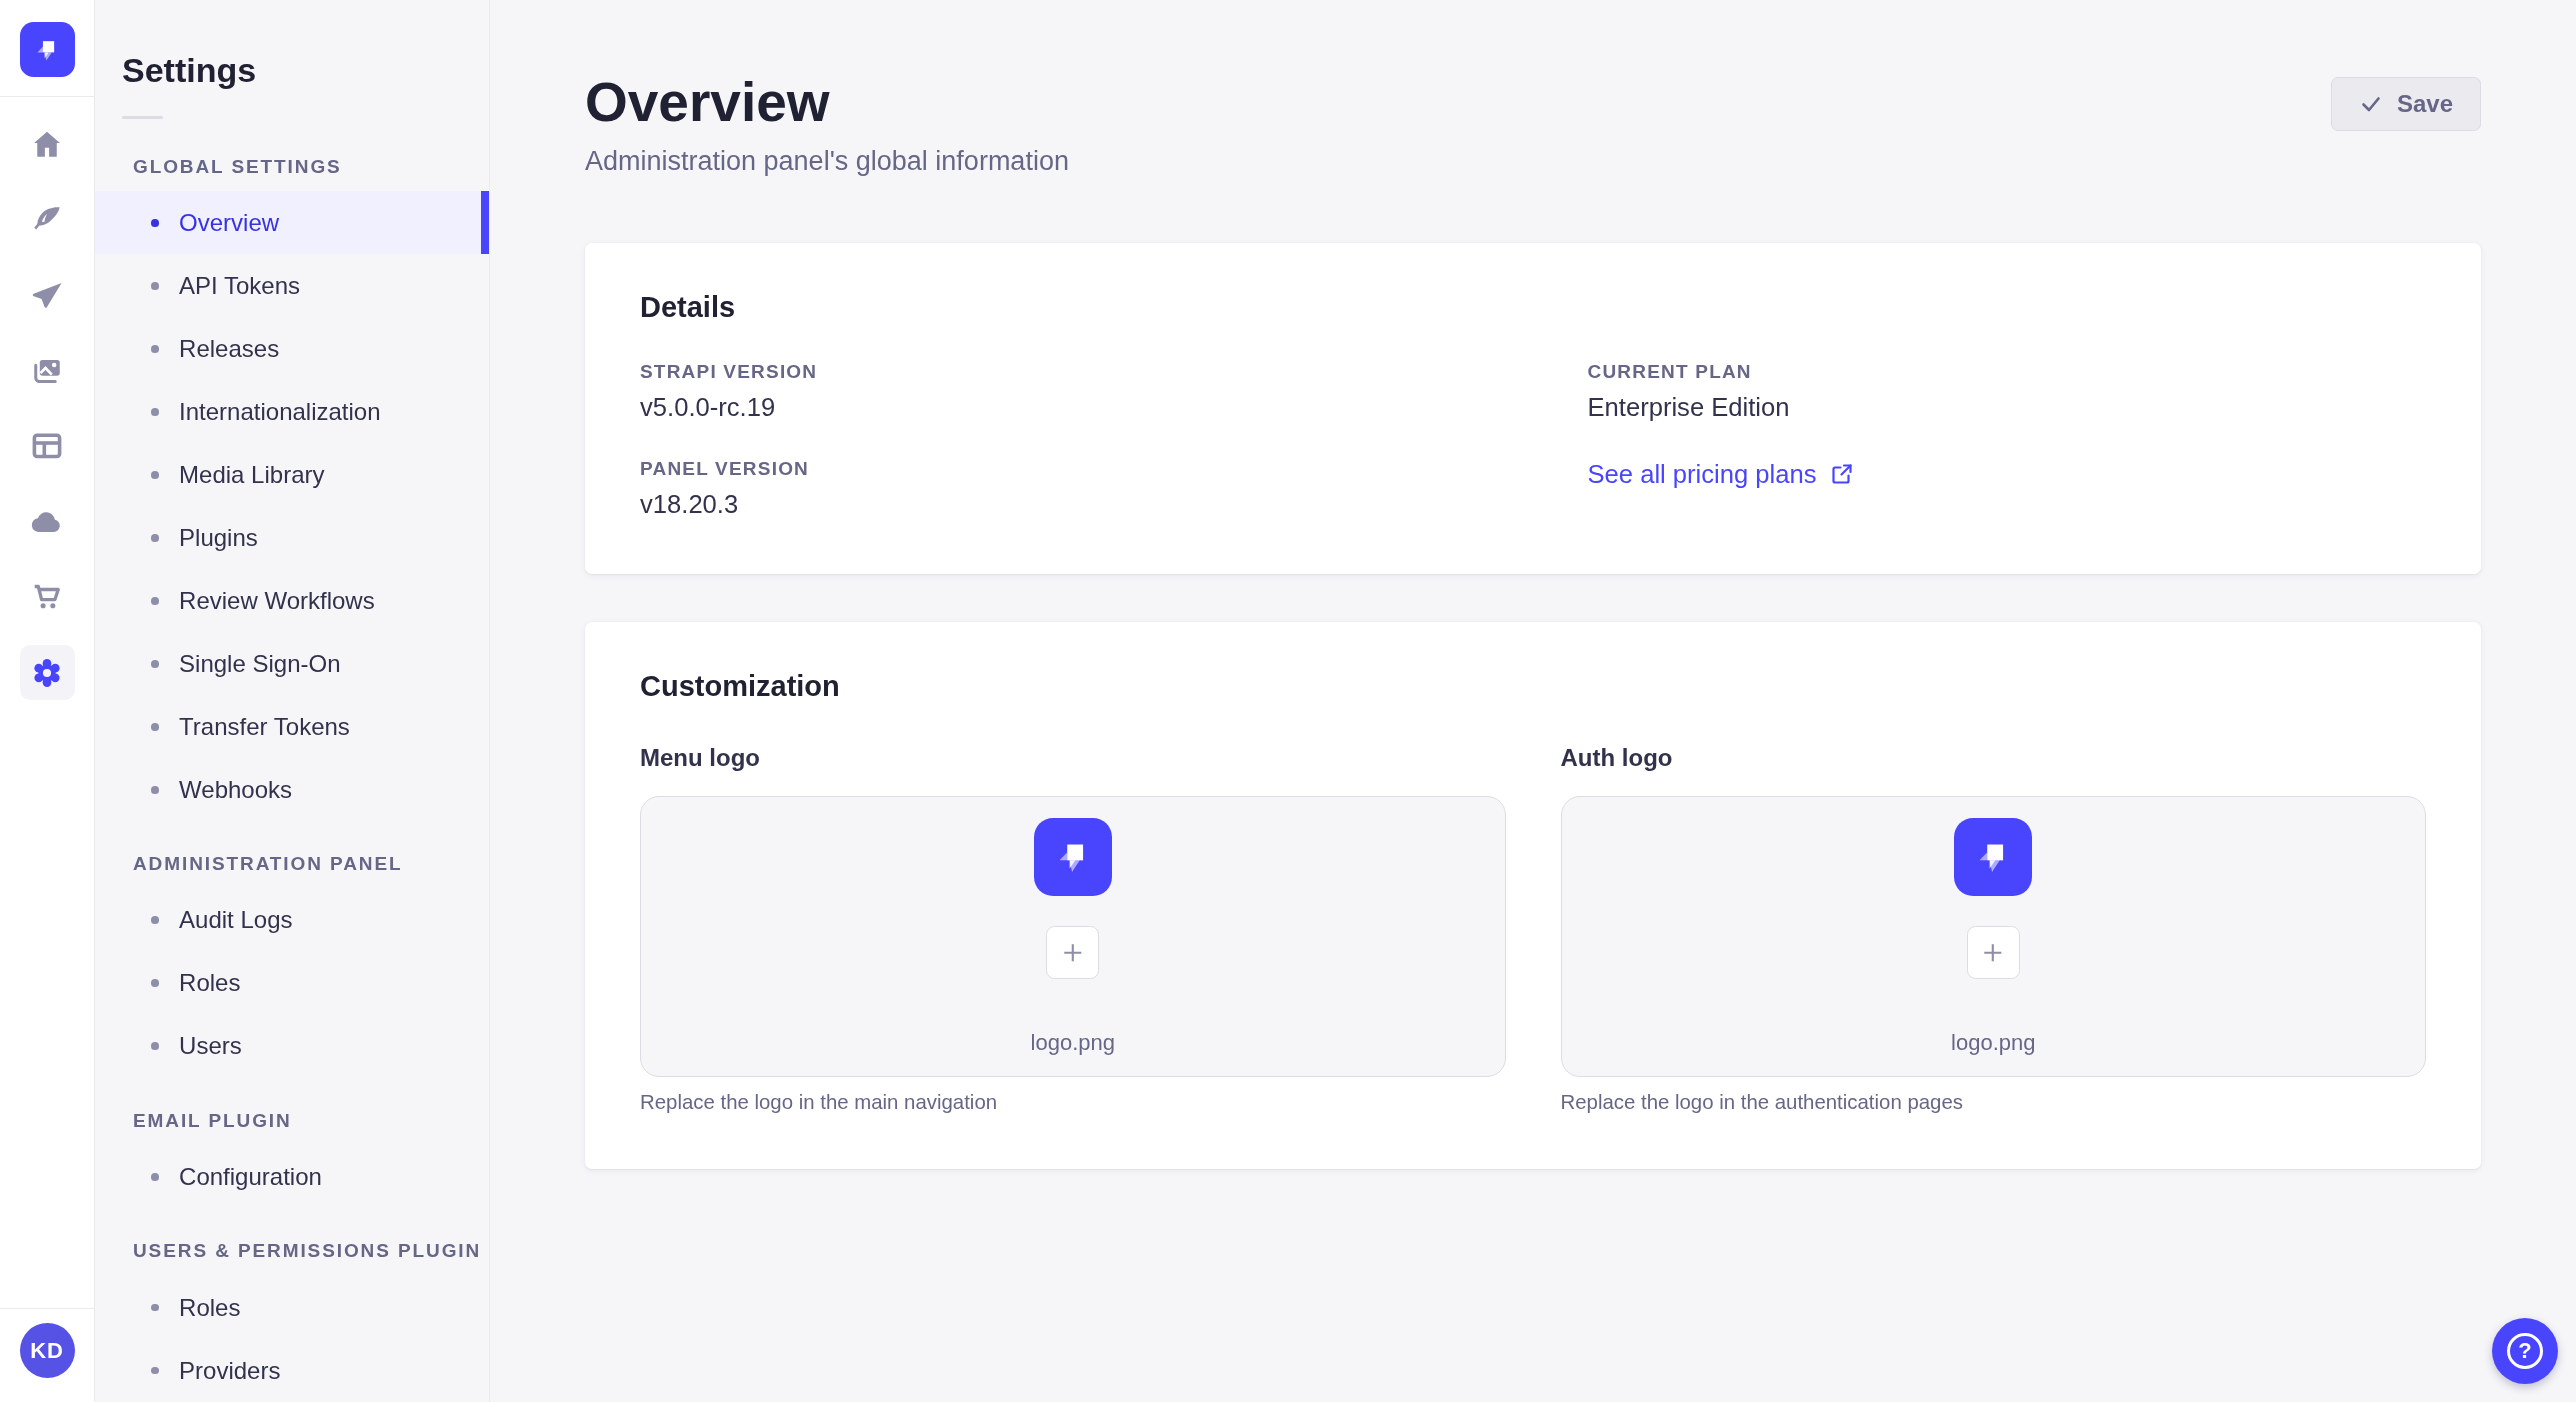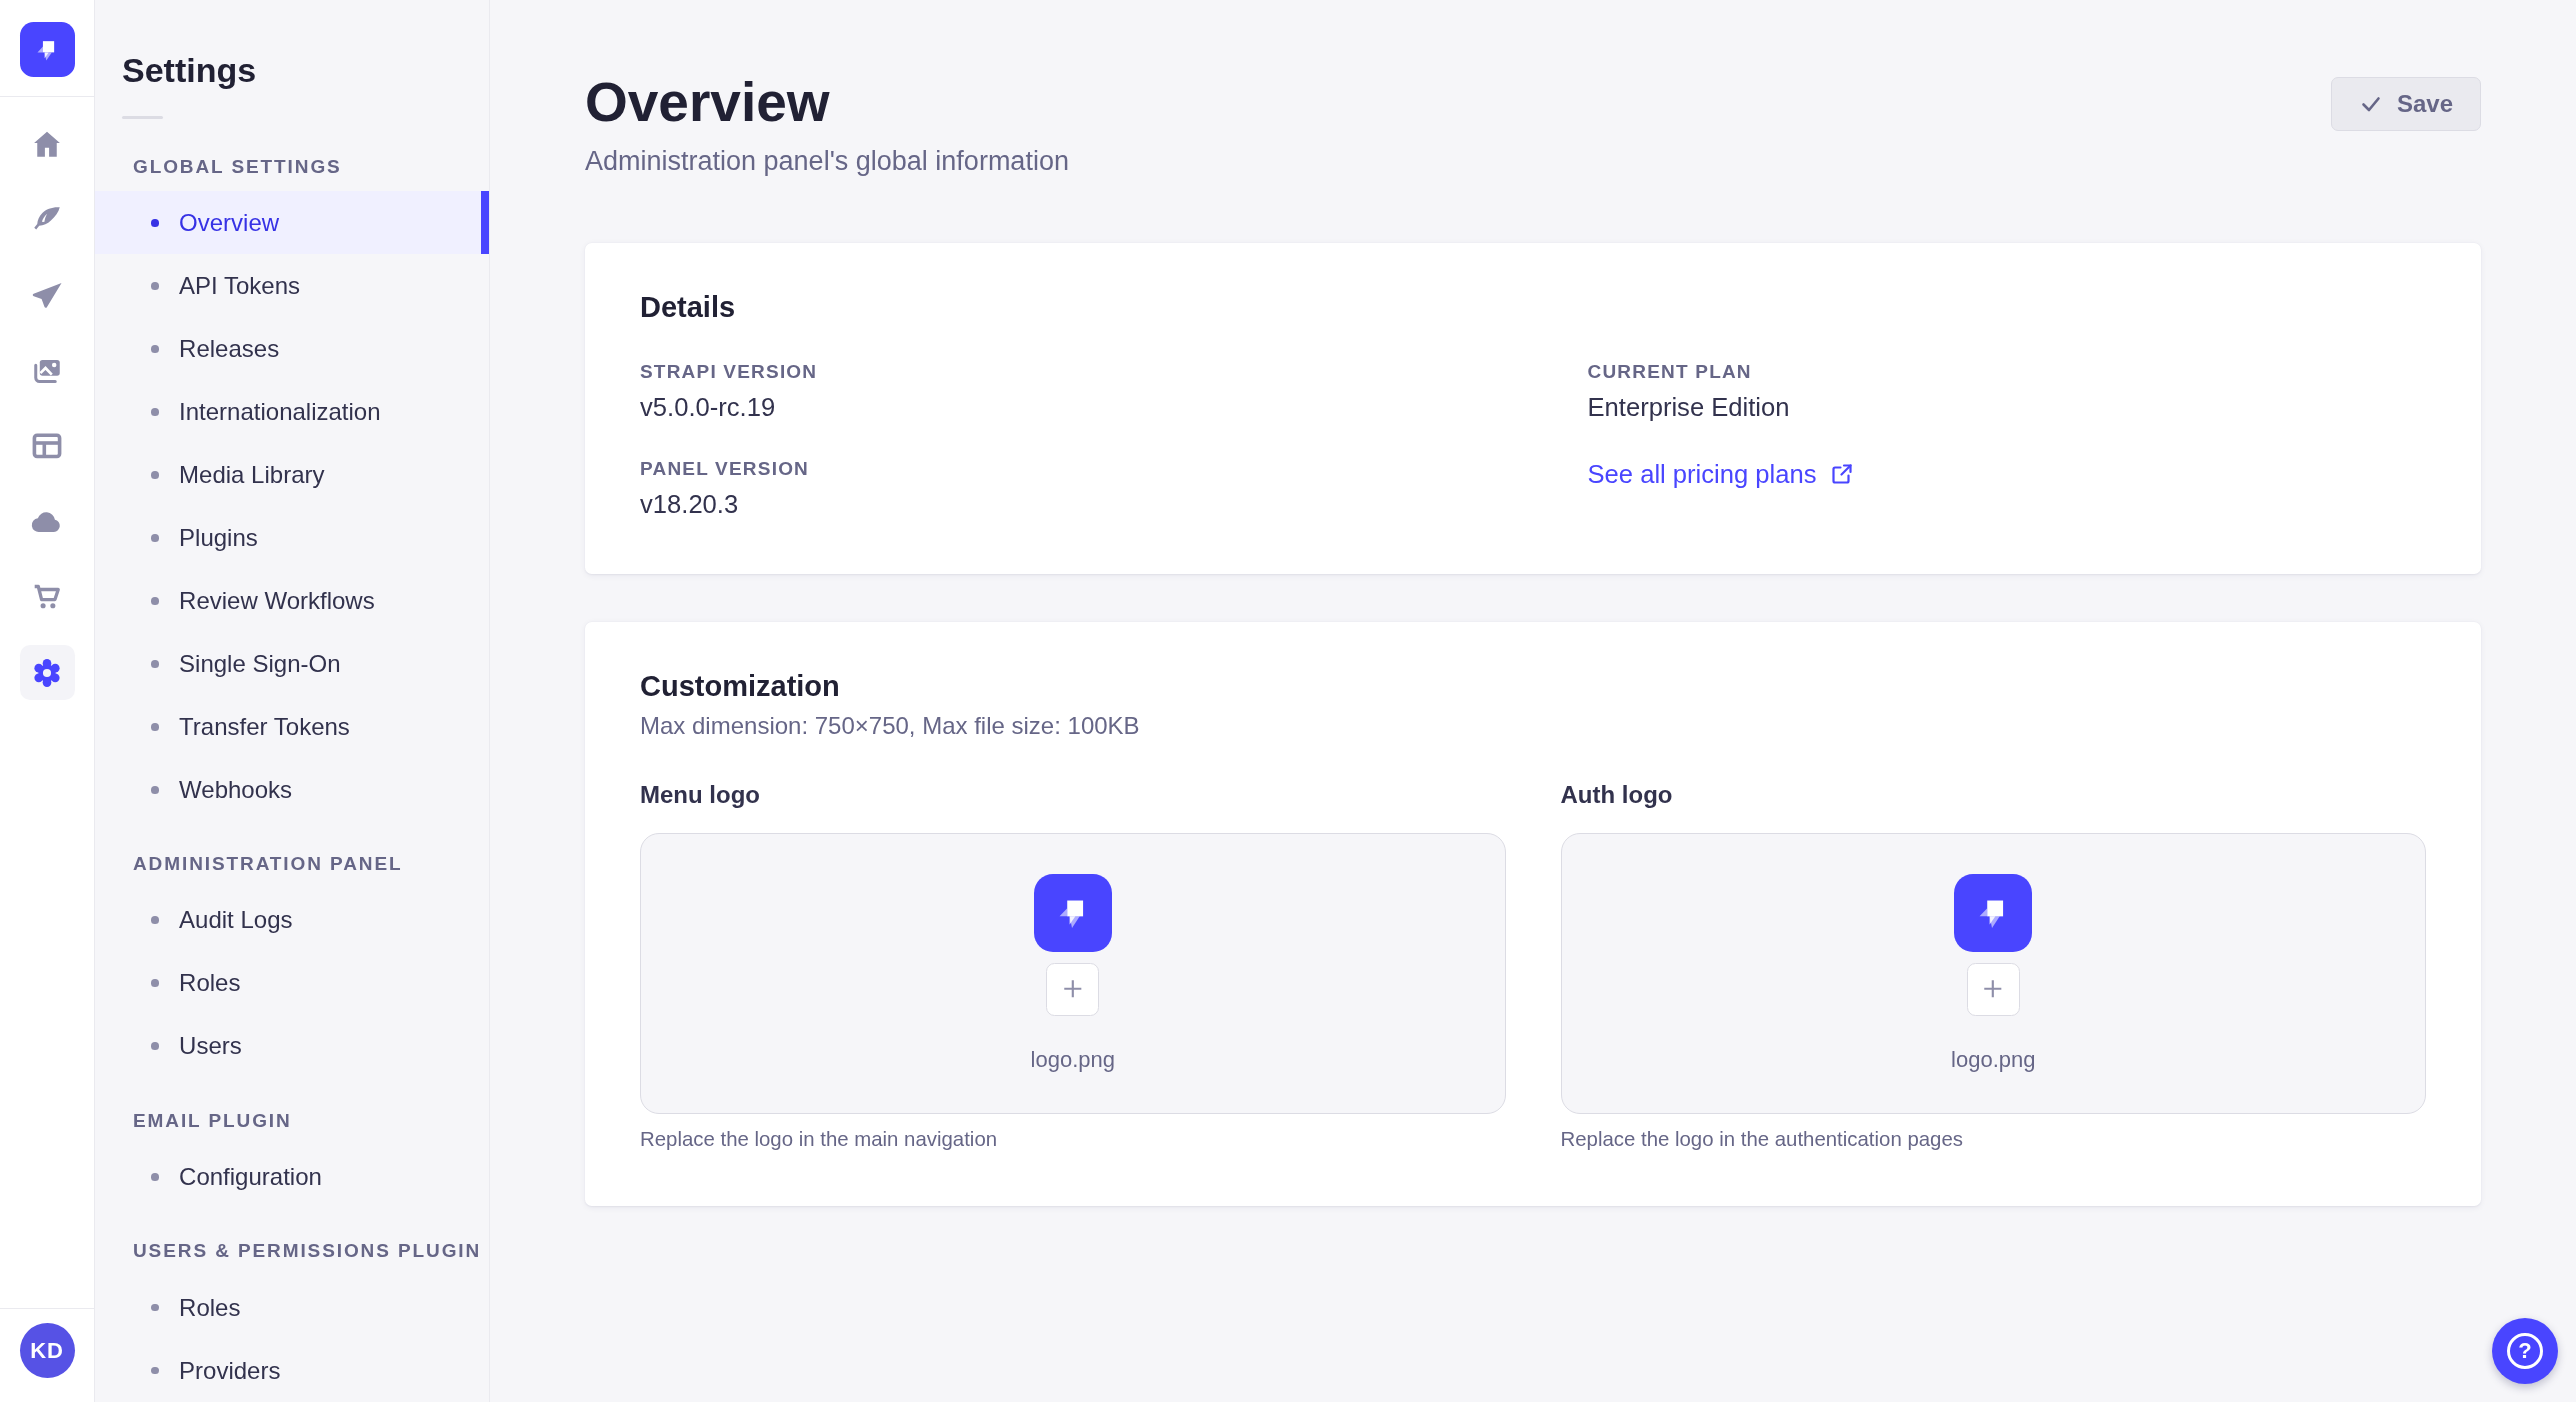--- a/index.html
+++ b/index.html
@@ -112,21 +112,21 @@
     display:inline-flex;align-items:center;gap:13.6px;
     font-size:25.6px;color:var(--primary);text-decoration:none;cursor:pointer;
     margin-top:1.7px;width:fit-content;
   }
   .pricing-link svg{width:24px;height:24px;}
   .card-sub{font-size:24px;color:var(--subtle);margin-top:8.5px;}
   .logo-grid{display:grid;grid-template-columns:1fr 1fr;column-gap:55px;margin-top:41px;}
   .logo-label{font-size:24px;font-weight:600;color:var(--text);margin-bottom:24px;}
   .logo-box{
     height:281px;background:var(--bg);border:0.9px solid var(--border);border-radius:19px;
-    display:flex;flex-direction:column;align-items:center;justify-content:center;
+    display:flex;flex-direction:column;align-items:center;justify-content:center;gap:20px;
   }
   .logo-tile{
     width:78px;height:78px;border-radius:19px;background:var(--primary);
     display:flex;align-items:center;justify-content:center;
   }
   .plus-btn{
     width:53px;height:53px;margin-top:10.2px;background:var(--white);
     border:0.9px solid var(--border);border-radius:8.5px;cursor:pointer;
     display:flex;align-items:center;justify-content:center;
   }
@@ -354,21 +354,20 @@
             <path d="M14 3.5h6.5V10" fill="none" stroke="#4945ff" stroke-width="2.2" stroke-linecap="round"></path>
             <path d="M20.5 3.5 11.5 12.5" fill="none" stroke="#4945ff" stroke-width="2.2" stroke-linecap="round"></path>
           </svg>
         </a>
       </div>
     </div>
   </section>
 
   <section class="card card-customization">
     <h2 class="card-title">Customization</h2>
-    <div class="card-sub">Max dimension: 750×750, Max file size: 100KB</div>
     <div class="logo-grid">
 
       <div>
         <div class="logo-label">Menu logo</div>
         <div class="logo-box">
           <div class="logo-tile">
             <svg viewBox="0 0 100 100" width="48" height="48">
               <rect x="38" y="24" width="33" height="33" fill="#ffffff"></rect>
               <polygon points="38,40 38,57 22,57" fill="#ffffff" opacity="0.55"></polygon>
               <polygon points="43,57 64,57 48,81" fill="#ffffff" opacity="0.55"></polygon>

